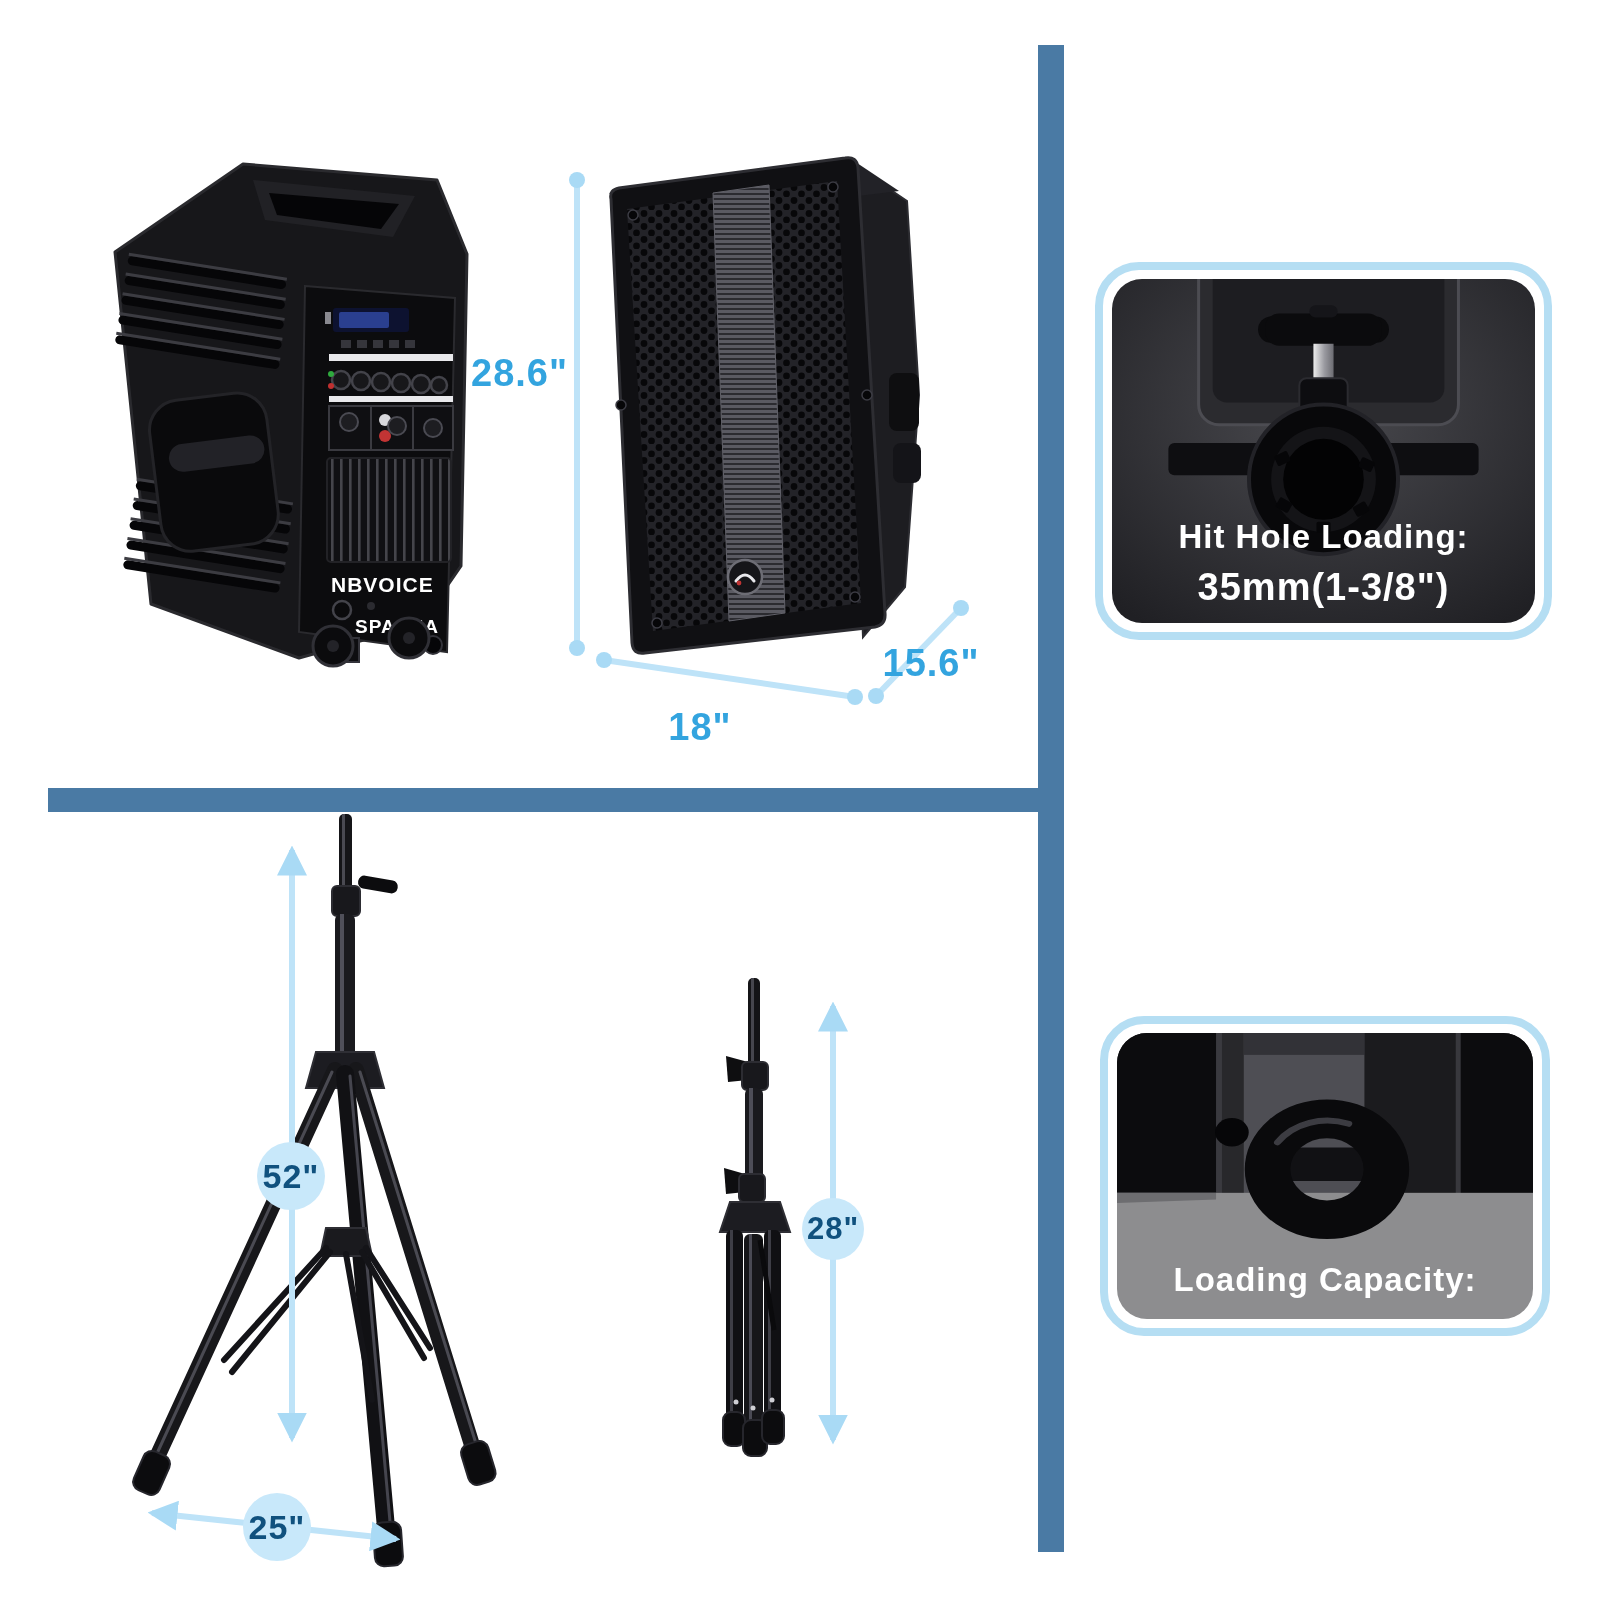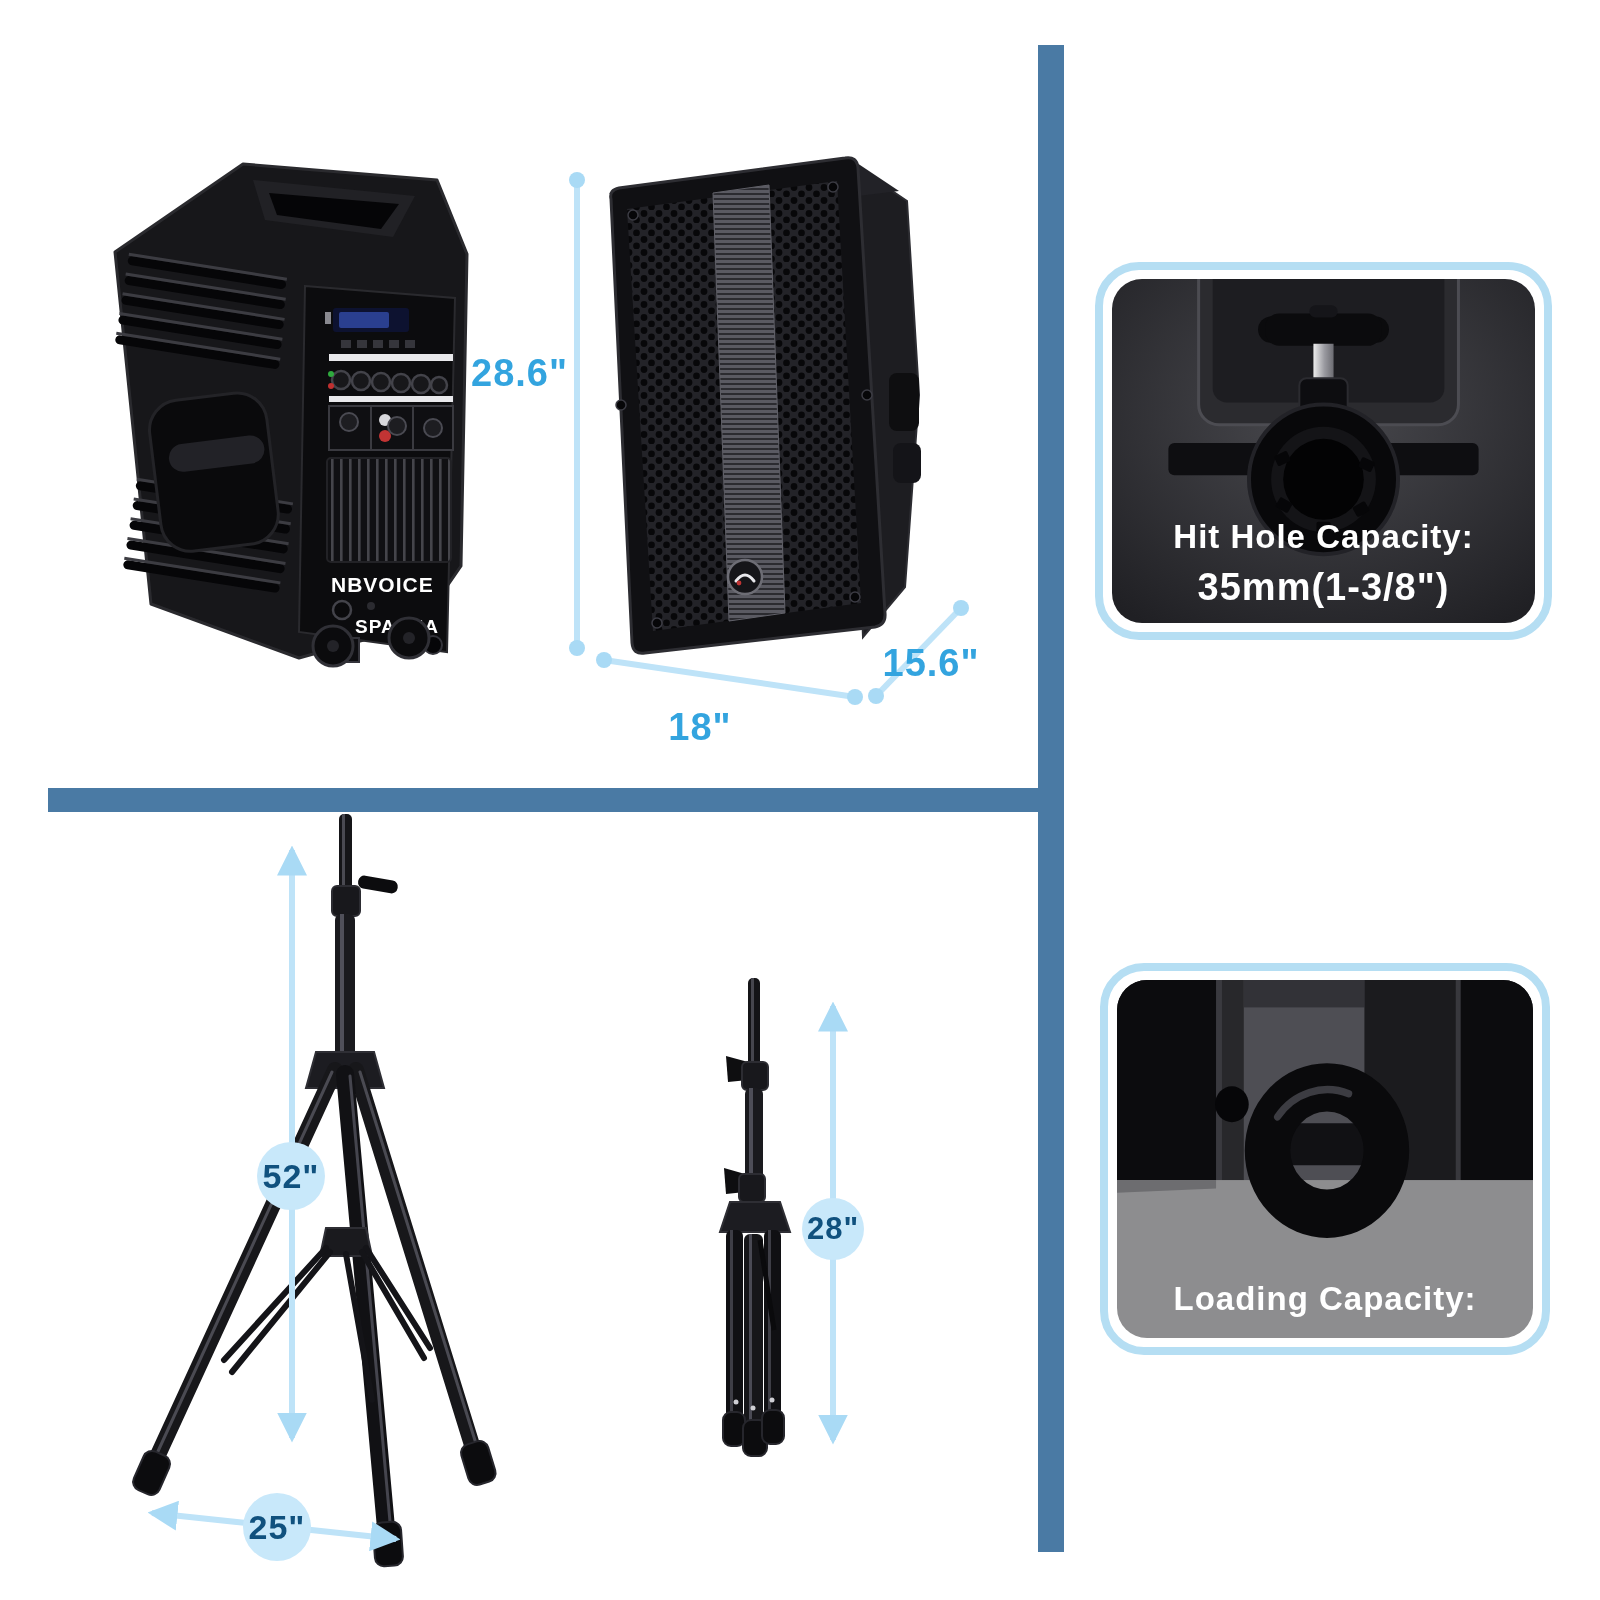--- a/index.html
+++ b/index.html
@@ -337,27 +337,27 @@
           <g fill="#060608">
             <rect x="246" y="178" width="14" height="11" rx="2" transform="rotate(25 253 183)"></rect>
             <rect x="240" y="222" width="14" height="11" rx="2" transform="rotate(-30 247 227)"></rect>
             <rect x="164" y="218" width="14" height="11" rx="2" transform="rotate(30 171 223)"></rect>
             <rect x="162" y="172" width="14" height="11" rx="2" transform="rotate(-25 169 177)"></rect>
             <rect x="203" y="240" width="14" height="11" rx="2"></rect>
           </g>
         </g>
       </svg>
       <div class="callout-text">
-        <div class="l1">Hit Hole Capacity:</div>
+        <div class="l1">Hit Hole Loading:</div>
         <div class="l2">35mm(1-3/8")</div>
       </div>
     </div>
   </div>
 
-  <div class="callout" style="left:1100px;top:963px;width:450px;height:392px">
+  <div class="callout" style="left:1100px;top:1016px;width:450px;height:320px">
     <div class="callout-inner">
       <svg viewBox="0 0 420 340" preserveAspectRatio="none">
         <rect width="420" height="195" fill="#28282b"></rect>
         <rect x="0" y="0" width="100" height="196" fill="#0c0c0e"></rect>
         <rect x="100" y="0" width="6" height="196" fill="#3a3a3f"></rect>
         <rect x="128" y="0" width="122" height="200" fill="#4e4e54"></rect>
         <rect x="128" y="0" width="122" height="26" fill="#323237"></rect>
         <rect x="250" y="0" width="100" height="194" fill="#1b1b1e"></rect>
         <rect x="346" y="0" width="74" height="192" fill="#0c0c0e"></rect>
         <rect x="342" y="0" width="5" height="192" fill="#38383d"></rect>

